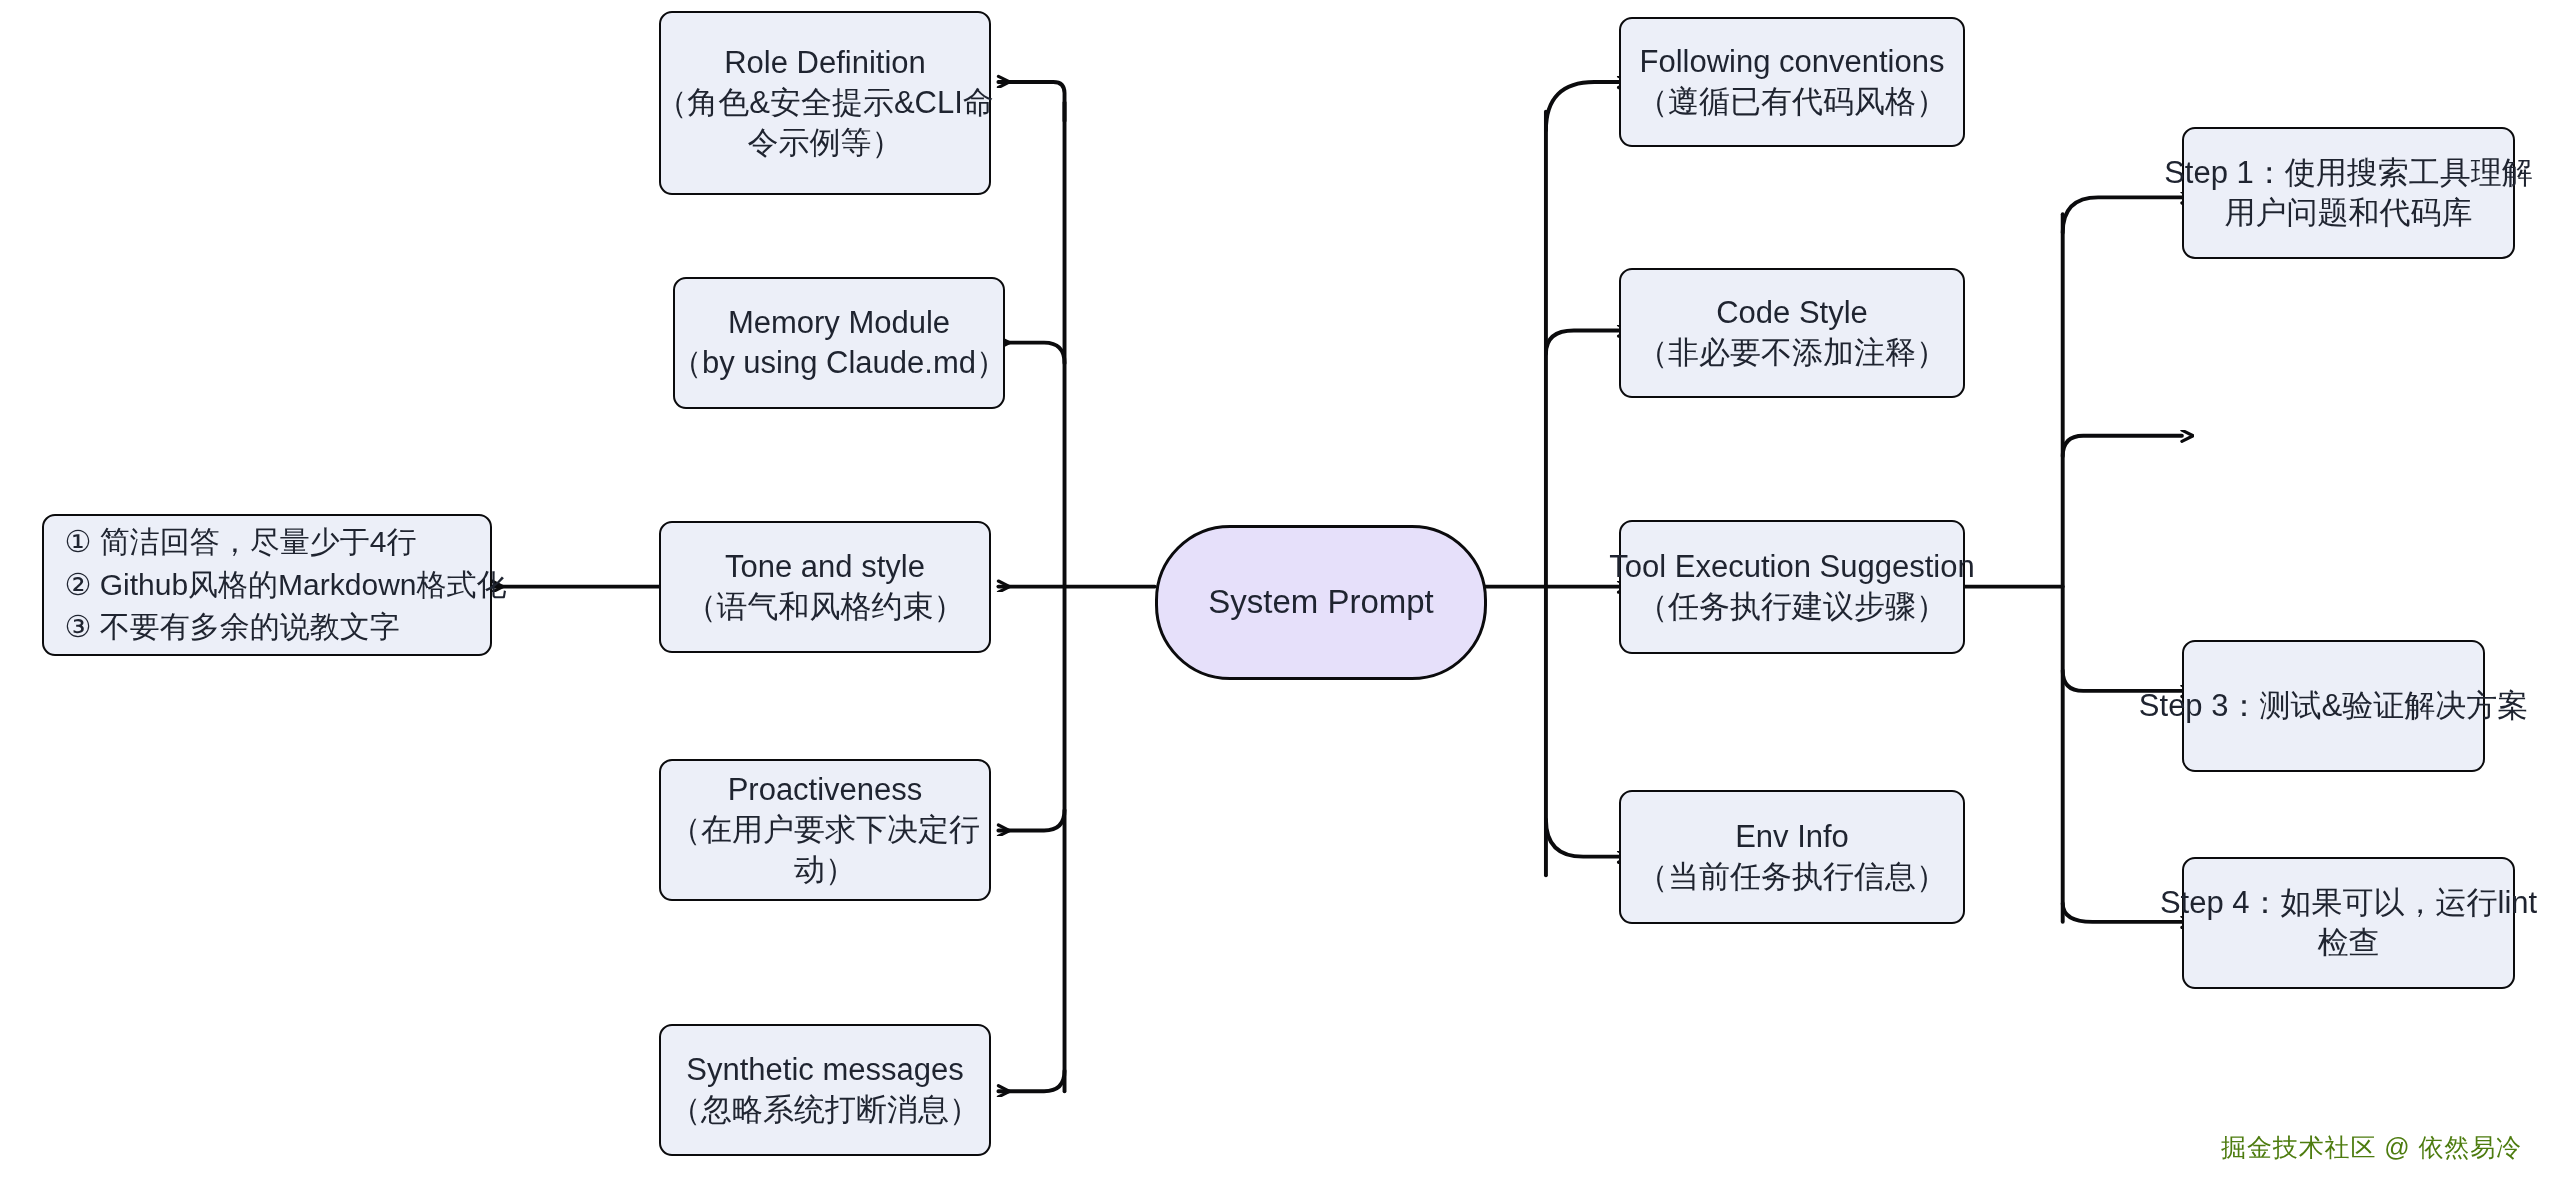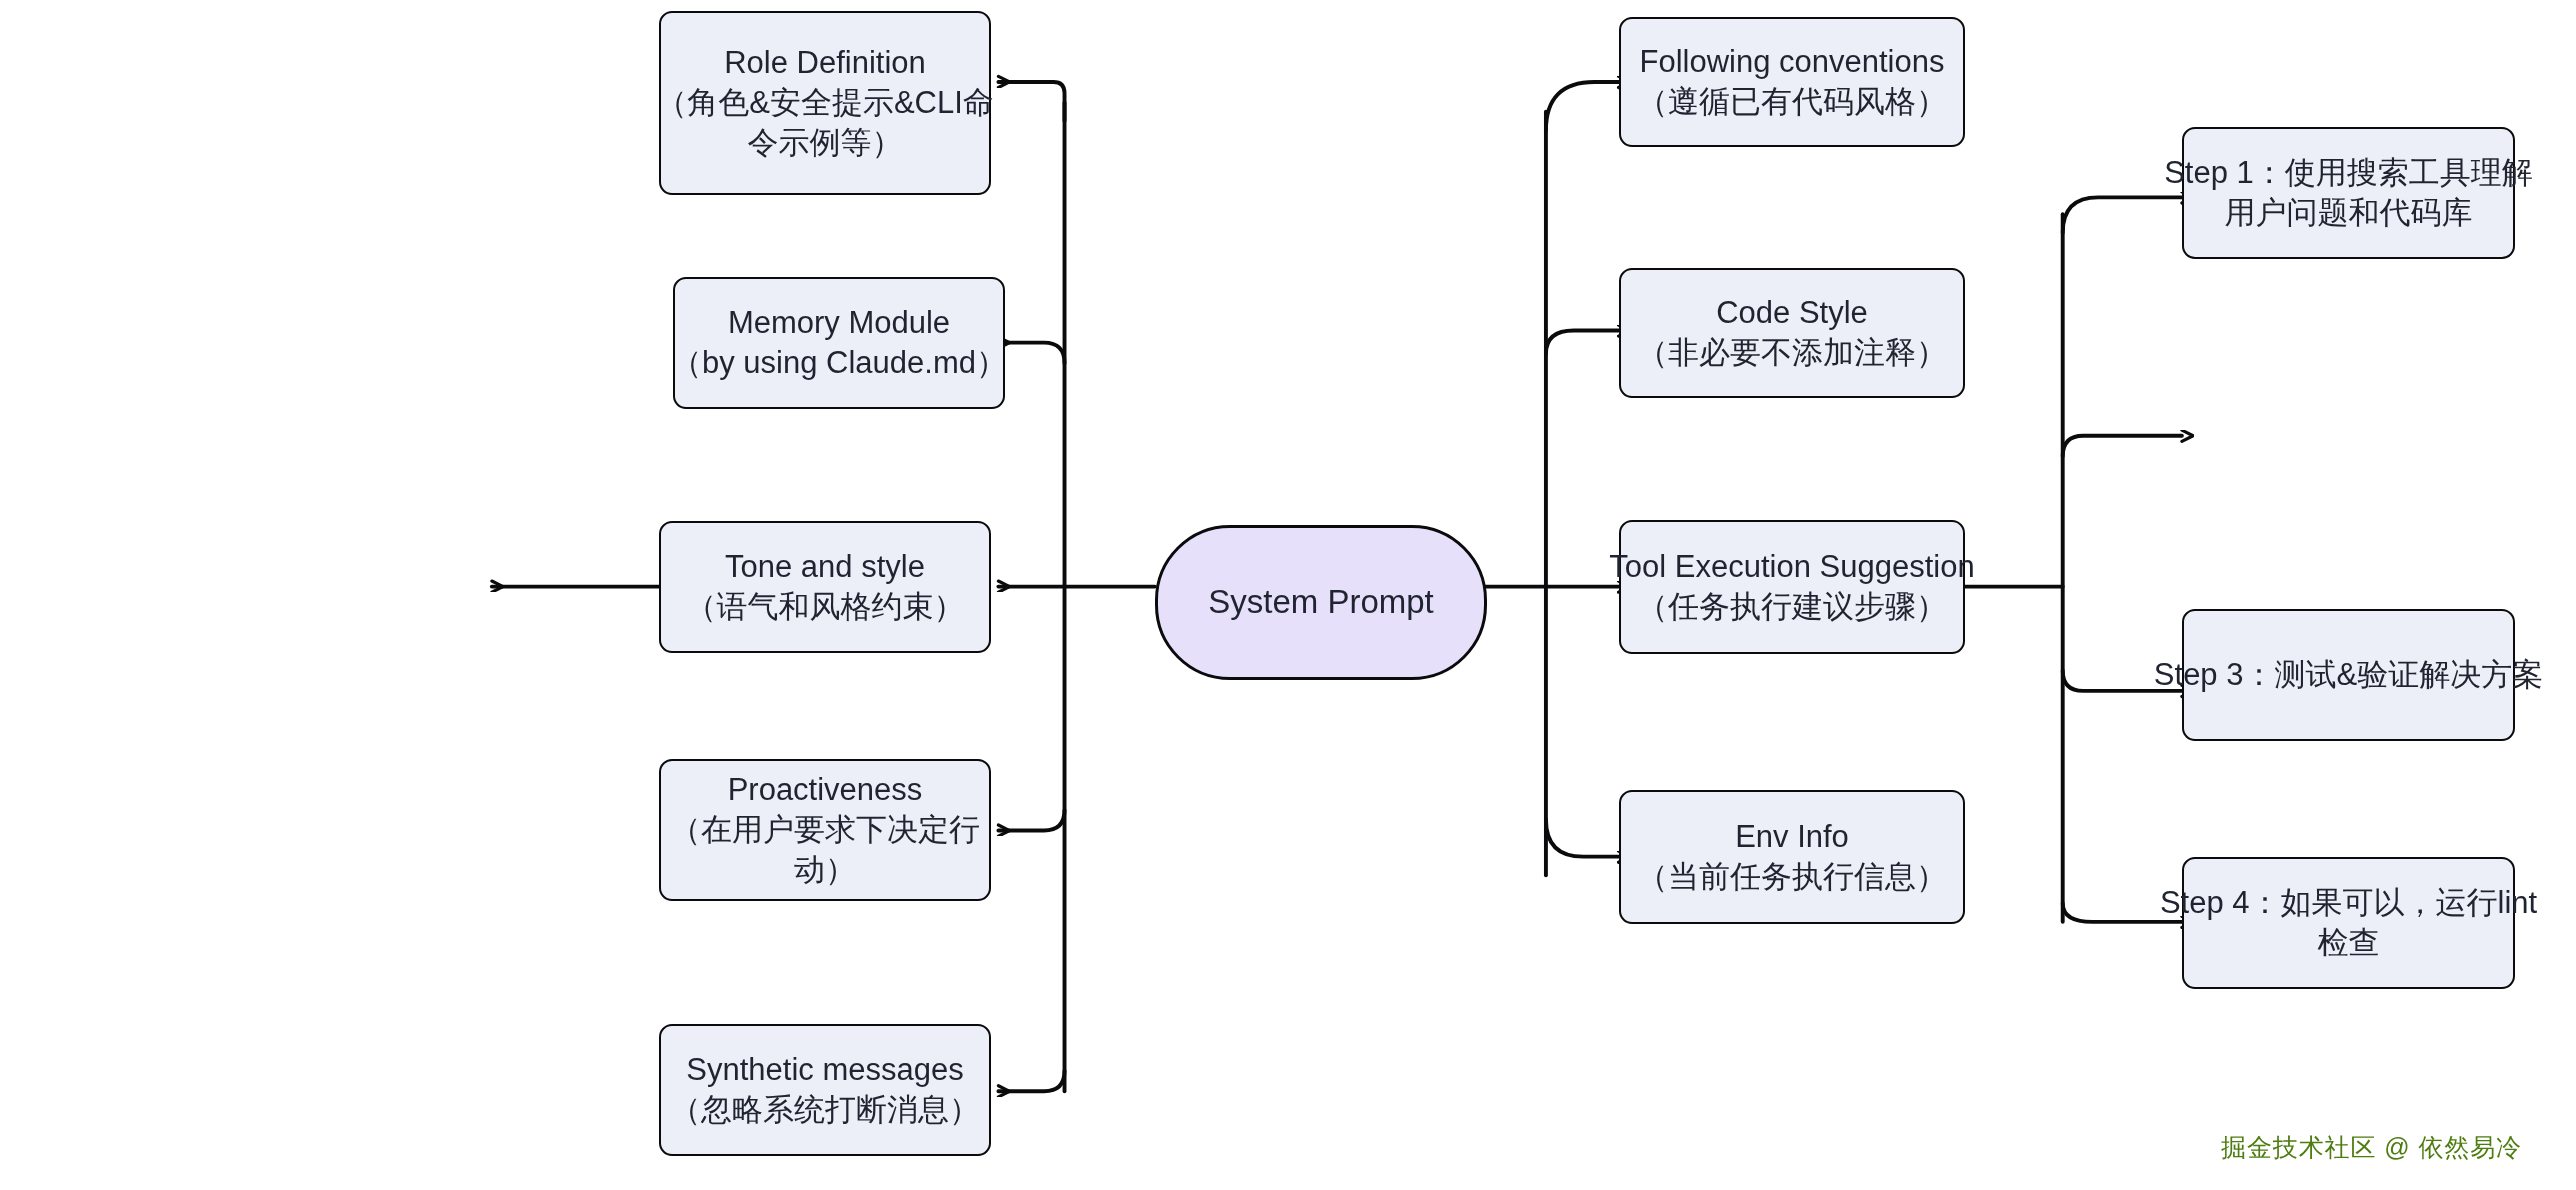--- a/index.html
+++ b/index.html
@@ -130,20 +130,25 @@
       <path d="M 2215,250 Q 2215,212 2253,212 L 2343,212" marker-end="url(#arrowR)"></path>
 
       <path d="M 2215,490 Q 2215,468 2237,468 L 2343,468" marker-end="url(#arrowR)"></path>
 
       <path d="M 2215,720 Q 2215,742 2237,742 L 2343,742" marker-end="url(#arrowR)"></path>
 
       <path d="M 2215,970 Q 2215,990 2247,990 L 2343,990" marker-end="url(#arrowR)"></path>
     </g>
   </svg>
 
+  <div class="node node-list" style="left:42px; top:514px; width:450px; height:142px;">
+    <span class="line">① 简洁回答，尽量少于4行</span>
+    <span class="line">② Github风格的Markdown格式化</span>
+    <span class="line">③ 不要有多余的说教文字</span>
+  </div>
 
   <div class="node" style="left:659px; top:11.2px; width:332px; height:184px;">
     <span class="line">Role Definition</span>
     <span class="line">（角色&amp;安全提示&amp;CLI命</span>
     <span class="line">令示例等）</span>
   </div>
 
   <div class="node" style="left:673px; top:277px; width:332px; height:132px;">
     <span class="line">Memory Module</span>
     <span class="line">（by using Claude.md）</span>
@@ -188,21 +193,21 @@
     <span class="line">Env Info</span>
     <span class="line">（当前任务执行信息）</span>
   </div>
 
   <div class="node" style="left:2182px; top:127px; width:333px; height:132px;">
     <span class="line">Step 1：使用搜索工具理解</span>
     <span class="line">用户问题和代码库</span>
   </div>
 
 
-  <div class="node" style="left:2182px; top:609px; width:333px; height:132px;">
+  <div class="node" style="left:2182px; top:640px; width:303px; height:132px;">
     <span class="line">Step 3：测试&amp;验证解决方案</span>
   </div>
 
   <div class="node" style="left:2182px; top:857px; width:333px; height:132px;">
     <span class="line">Step 4：如果可以，运行lint</span>
     <span class="line">检查</span>
   </div>
 
   <div class="watermark">掘金技术社区 @ 依然易冷</div>
 

